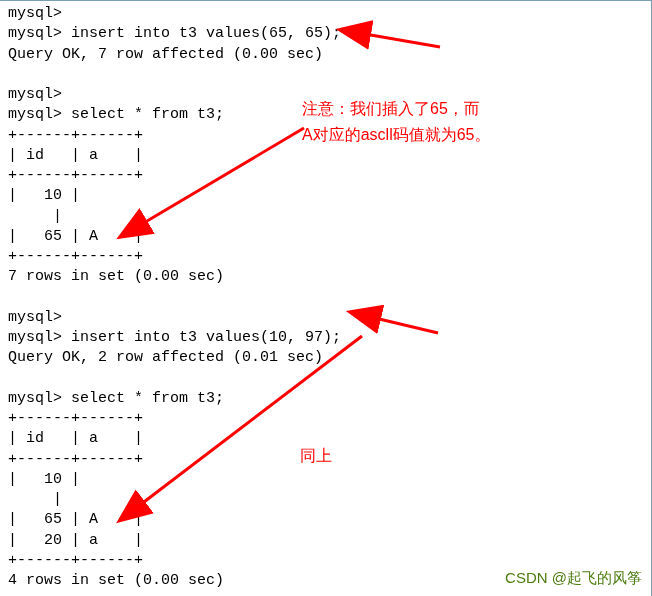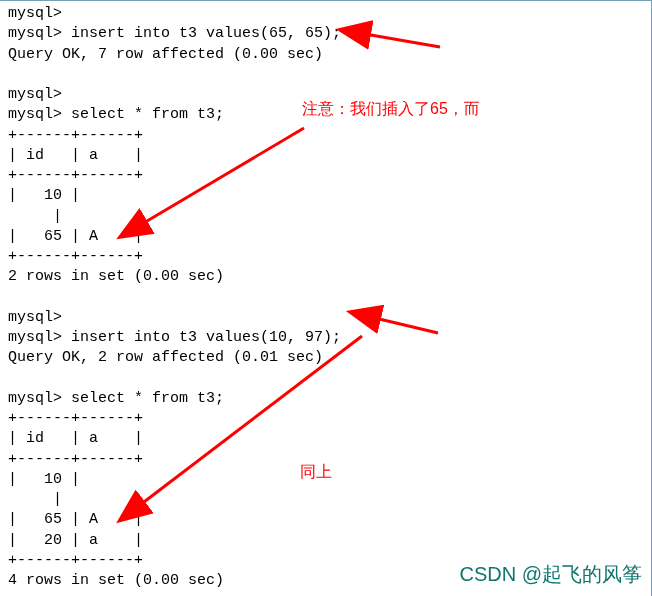--- a/index.html
+++ b/index.html
@@ -25,23 +25,23 @@
       white-space: normal;
     }
     .arrow {
       position: absolute;
       pointer-events: none;
     }
     .watermark {
       position: absolute;
       bottom: 8px;
       right: 10px;
-      color: #0f766e;
+      color: #4d7c0f;
       font-family: "Microsoft YaHei", sans-serif;
-      font-size: 20px;
+      font-size: 15px;
     }
     .frame {
       position: absolute;
       inset: 0;
       border: 1px solid #77a0b8;
       border-left: none;
       border-bottom: none;
       pointer-events: none;
     }
   </style>
@@ -54,21 +54,21 @@
 <span></span>
 <span>mysql&gt;</span>
 <span>mysql&gt; select * from t3;</span>
 <span>+------+------+</span>
 <span>| id   | a    |</span>
 <span>+------+------+</span>
 <span>|   10 |</span>
 <span>     |</span>
 <span>|   65 | A    |</span>
 <span>+------+------+</span>
-<span>2 rows in set (0.00 sec)</span>
+<span>7 rows in set (0.00 sec)</span>
 <span></span>
 <span>mysql&gt;</span>
 <span>mysql&gt; insert into t3 values(10, 97);</span>
 <span>Query OK, 2 row affected (0.01 sec)</span>
 <span></span>
 <span>mysql&gt; select * from t3;</span>
 <span>+------+------+</span>
 <span>| id   | a    |</span>
 <span>+------+------+</span>
 <span>|   10 |</span>
@@ -76,23 +76,24 @@
 <span>|   65 | A    |</span>
 <span>|   20 | a    |</span>
 <span>+------+------+</span>
 <span>4 rows in set (0.00 sec)</span>
 <span></span>
 
 </div>
 
 <div class="annotation" style="left:302px; top:96px; width:260px;">
   <div>注意：我们插入了65，而</div>
+  <div>A对应的ascll码值就为65。</div>
 </div>
 
-<div class="annotation" style="left:300px; top:443px;margin-top:16px;">
+<div class="annotation" style="left:300px; top:443px;">
   <span>同上</span>
 </div>
 
 <svg class="arrow" style="left:0; top:0;" width="652" height="596">
   <defs>
     <marker id="ah" markerWidth="12" markerHeight="10" refX="2" refY="5" orient="auto">
       <path d="M0,0 L12,5 L0,10 Z" fill="#ff0000"></path>
     </marker>
   </defs>
 

